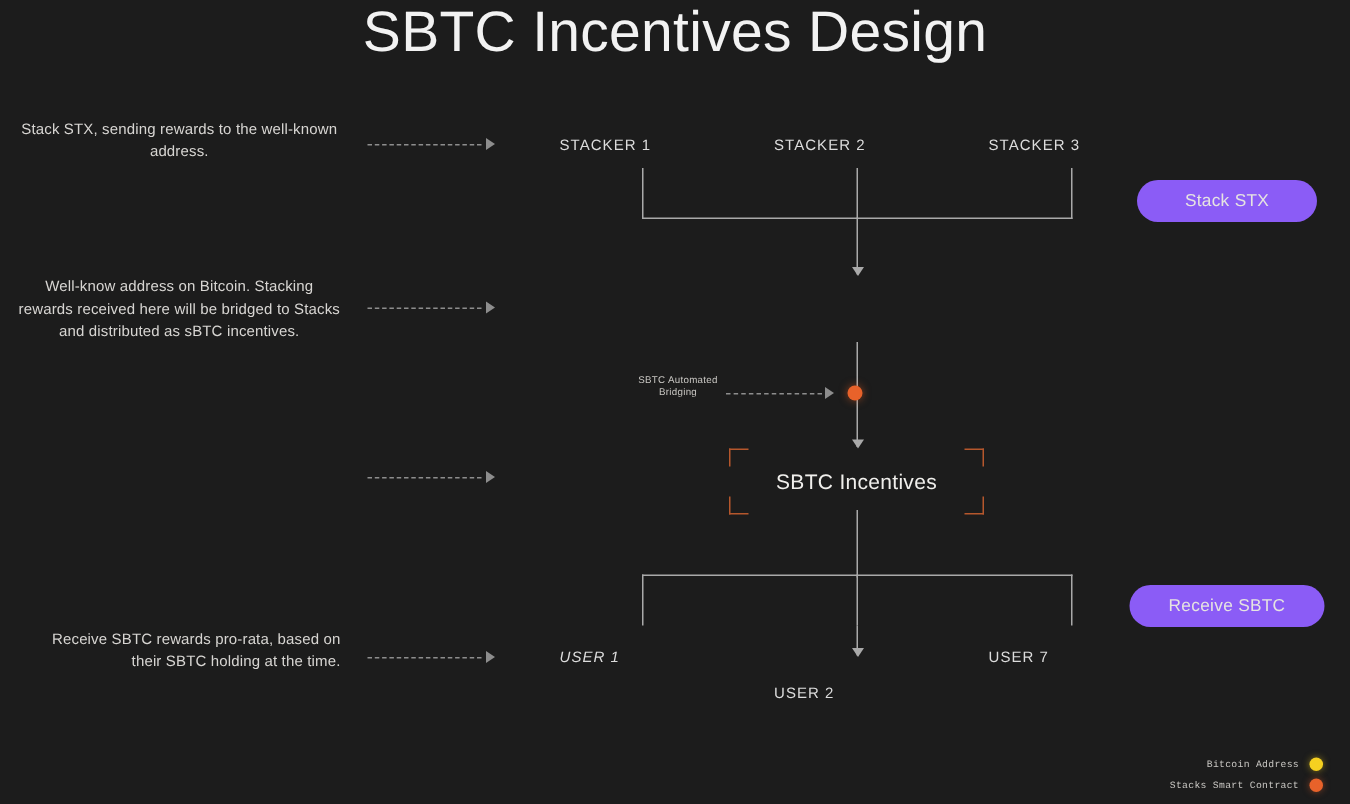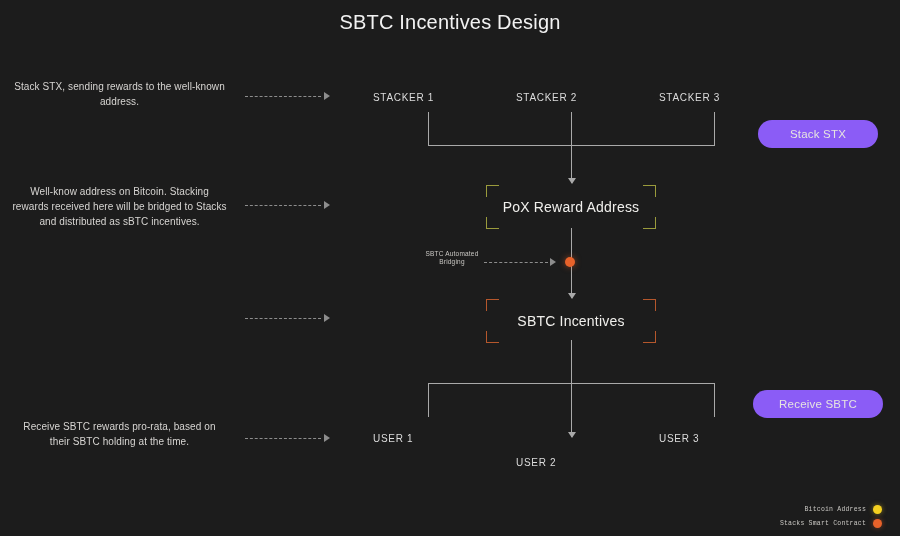--- a/index.html
+++ b/index.html
@@ -22,21 +22,21 @@
     background: #1c1c1c;
   }
 
   
   .page-title {
     position: absolute;
     top: 0;
     left: 0;
     width: 900px;
     text-align: center;
-    font-size: 20px;
+    font-size: 38px;
     font-weight: 400;
     letter-spacing: 0.2px;
     color: #f2f2f2;
     line-height: 40px;
     padding-top: 2px;
   }
 
   
   .desc {
     position: absolute;
@@ -44,21 +44,21 @@
     left: 12px;
     text-align: center;
     font-size: 10px;
     line-height: 15px;
     color: #d7d5d2;
     letter-spacing: 0.1px;
   }
   .desc-1 { top: 79px; }
   .desc-2 { top: 184px; }
   .desc-3 { top: 294px; }
-  .desc-4 { top: 419px; }
+  .desc-4 { top: 419px; text-align: right; }
 
   
   .dash-link {
     position: absolute;
     left: 245px;
     width: 85px;
     height: 10px;
   }
   .dash-link .dash-line {
     position: absolute;
@@ -87,21 +87,21 @@
     position: absolute;
     font-size: 10px;
     letter-spacing: 0.7px;
     color: #dcdcdc;
     text-align: left;
     width: 110px;
   }
   .stk-1 { left: 373px; top: 92px; }
   .stk-2 { left: 516px; top: 92px; }
   .stk-3 { left: 659px; top: 92px; }
-  .usr-1 { left: 373px; top: 433px; }
+  .usr-1 { left: 373px; top: 433px; font-style: italic; }
   .usr-2 { left: 516px; top: 433px; margin-top: 24px; }
   .usr-3 { left: 659px; top: 433px; }
 
   
   .tree {
     position: absolute;
     left: 428px;
     width: 287px;
   }
   .tree .rail {
@@ -310,27 +310,20 @@
     <div class="leg leg-l"></div>
     <div class="leg leg-m"></div>
     <div class="leg leg-r"></div>
     <div class="rail"></div>
   </div>
 
   <div class="v-arrow va-1">
     <div class="ahead"></div>
   </div>
 
-  <div class="bracket-box box-pox">
-    <div class="corner c-tl"></div>
-    <div class="corner c-bl"></div>
-    <div class="corner c-tr"></div>
-    <div class="corner c-br"></div>
-    <div class="bx-label">PoX Reward Address</div>
-  </div>
 
   <div class="v-arrow va-2">
     <div class="ahead"></div>
   </div>
 
   <div class="bridge-note">SBTC Automated Bridging</div>
   <div class="bridge-dash">
     <div class="bd-line"></div>
     <div class="bd-head"></div>
   </div>
@@ -352,21 +345,21 @@
     <div class="leg leg-m"></div>
     <div class="leg leg-r"></div>
   </div>
 
   <div class="v-arrow va-4">
     <div class="ahead"></div>
   </div>
 
   <div class="node-label usr-1">USER 1</div>
   <div class="node-label usr-2">USER 2</div>
-  <div class="node-label usr-3">USER 3</div>
+  <div class="node-label usr-3">USER 7</div>
 
   <div class="pill pill-stack">Stack STX</div>
   <div class="pill pill-receive">Receive SBTC</div>
 
   <div class="legend">
     <div class="legend-row">
       <span class="lg-text">Bitcoin Address</span>
       <span class="lg-dot lg-dot-bitcoin"></span>
     </div>
     <div class="legend-row">

